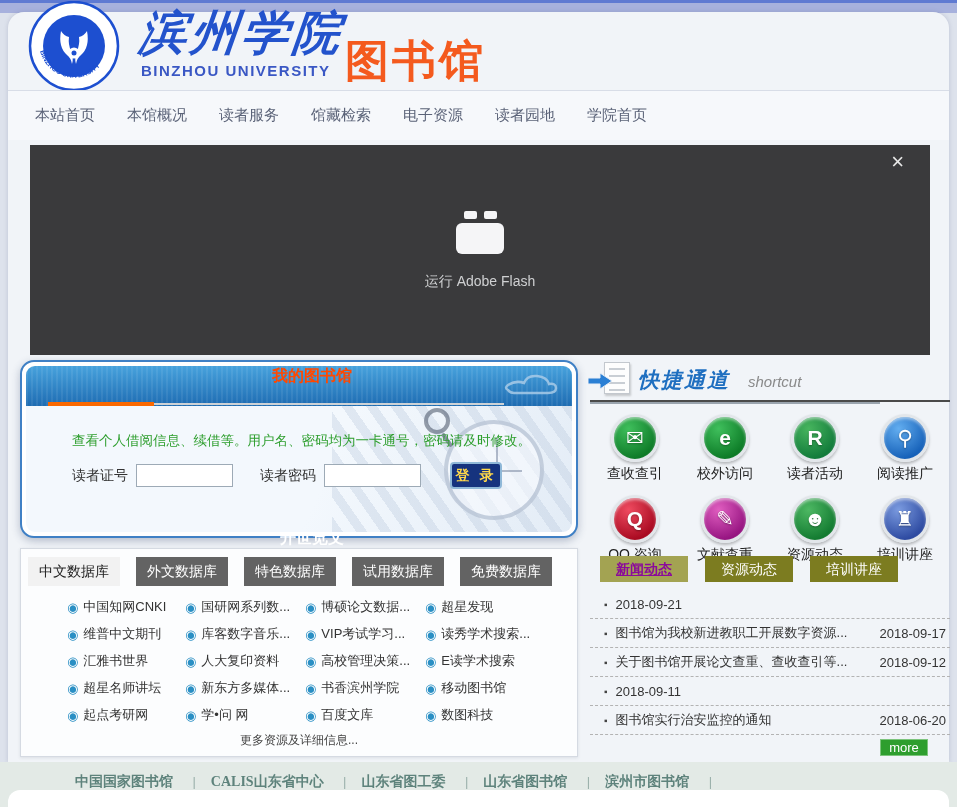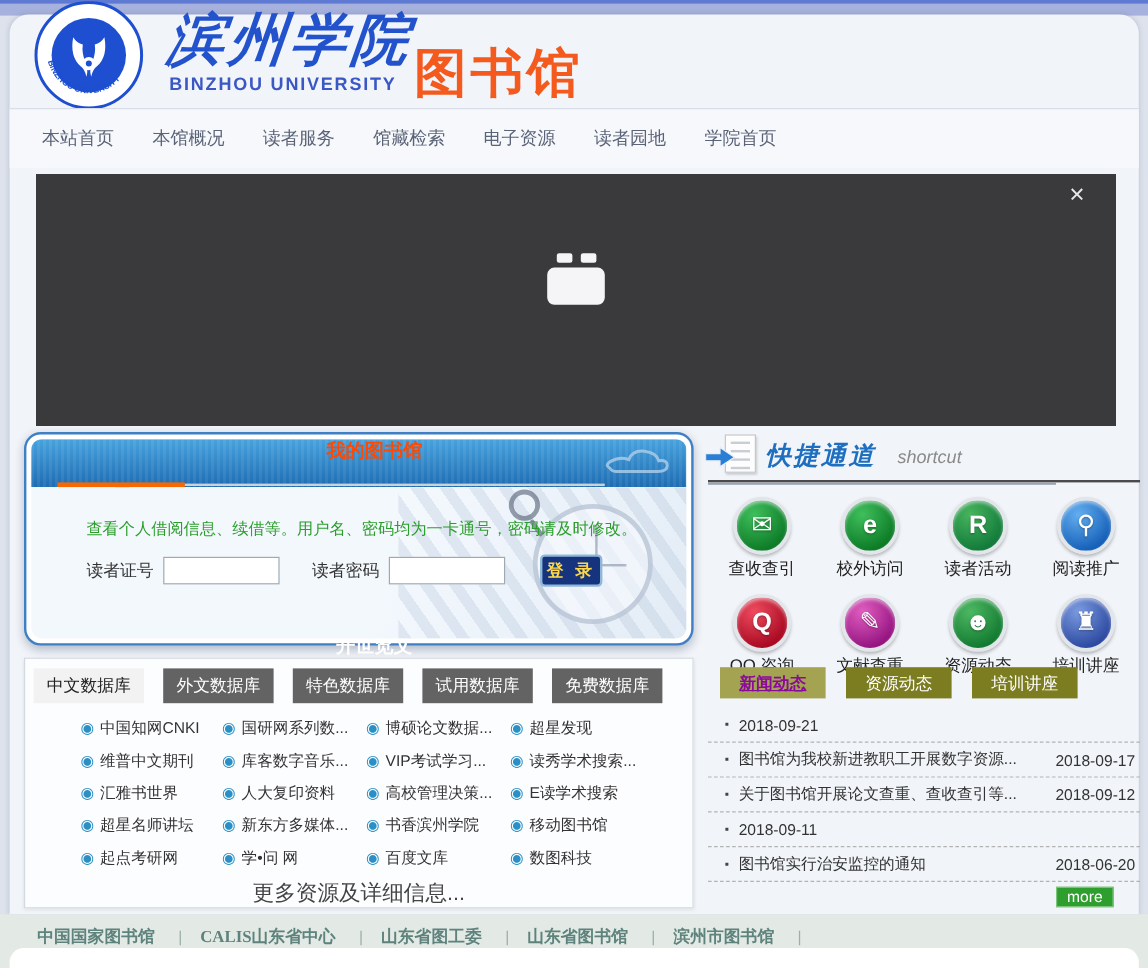--- a/index.html
+++ b/index.html
@@ -73,37 +73,37 @@
   .qs-label { display:block; margin-top:3px; font-size:14px; color:#222; }
 
   
   .db-panel { left:20px; top:548px; width:558px; height:209px; background:#fcfdfe; border:1px solid #d5dae2; box-shadow:0 1px 3px rgba(60,70,90,.12); }
   .db-tabs { display:flex; gap:16px; padding:8px 0 0 7px; }
   .db-tab { width:92px; height:29px; line-height:29px; text-align:center; font-size:14px; background:#636363; color:#fff; cursor:pointer; }
   .db-tab.active { background:#f2f2f2; color:#222; }
   .db-grid { margin:12px 0 0 46px; display:grid; grid-template-columns:118px 120px 120px 120px; row-gap:9px; }
   .db-cell { display:flex; align-items:center; font-size:13px; color:#333; cursor:pointer; white-space:nowrap; }
   .db-bullet { color:#2a8fc4; font-size:13px; margin-right:5px; }
-  .db-more { margin-top:8px; text-align:center; font-size:18px; color:#444; cursor:pointer; }
+  .db-more { margin-top:8px; text-align:center; font-size:12px; color:#444; cursor:pointer; }
 
   
   .news-panel { left:590px; top:548px; width:360px; height:212px; }
   .news-tabs { display:flex; gap:17px; padding:8px 0 0 10px; }
   .news-tab { width:88px; height:26px; line-height:26px; text-align:center; font-size:14px; background:#7c7c20; color:#fff; cursor:pointer; }
   .news-tab.active { background:#a3a352; color:#8b0a9b; text-decoration:underline; font-weight:bold; }
   .news-list { margin-top:8px; }
   .news-row { display:flex; align-items:center; height:29px; border-bottom:1px dashed #b3b3b3; cursor:pointer; }
   .news-bullet { color:#444; font-size:10px; margin:0 8px 0 14px; }
   .news-title { flex:1; font-size:13px; color:#333; white-space:nowrap; overflow:hidden; }
   .news-date { font-size:13px; color:#333; margin-right:4px; }
   .news-more { position:absolute; right:22px; bottom:4px; width:48px; height:17px; line-height:16px; text-align:center; background:#2e9e2e; border:1px solid #7cc47c; color:#fff; font-size:13px; cursor:pointer; }
 
   
   .footer { left:0; top:762px; width:957px; height:45px; background:#e3eae6; }
-  .footer-links { display:flex; align-items:center; padding:10px 0 0 31px; }
+  .footer-links { display:flex; align-items:center; padding:10px 0 0 75px; }
   .f-link { font-size:14px; font-weight:bold; color:#5e837c; text-decoration:none; cursor:pointer; font-family:"Liberation Serif","DejaVu Serif",serif; }
   .f-sep { color:#9ab0aa; margin:0 15px; font-size:13px; }
   .footer-card { left:8px; top:790px; width:941px; height:17px; background:#fff; border-radius:12px 12px 0 0; }
 </style>
 </head>
 <body>
 
 <div class="abs topbar"></div>
 <div class="abs page-card"></div>
 
@@ -138,20 +138,21 @@
 
 <div class="abs flash">
   <span class="flash-close">×</span>
   <div class="flash-plugin">
     <div class="flash-tabs">
         <i></i>
         <i></i>
       </div>
     <div class="flash-body"></div>
   </div>
+  <div class="flash-label">运行 Adobe Flash</div>
 </div>
 
 <div class="abs login-panel">
   <div class="lp-tabbar">
 
     <span class="lp-underline"></span>
     <span class="lp-line"></span>
     <span class="lp-cloud">
       <svg width="54" height="22" viewBox="0 0 54 22">
           <path d="M4 16 q-4-2 0-5 q8-5 16-2 q3-8 13-7 q10 1 12 8 q7-1 7 4 q0 5 -8 5 l-34 0 q-4 0 -6 -3z" fill="none" stroke="#a8cbe8" stroke-width="2.5"></path>

